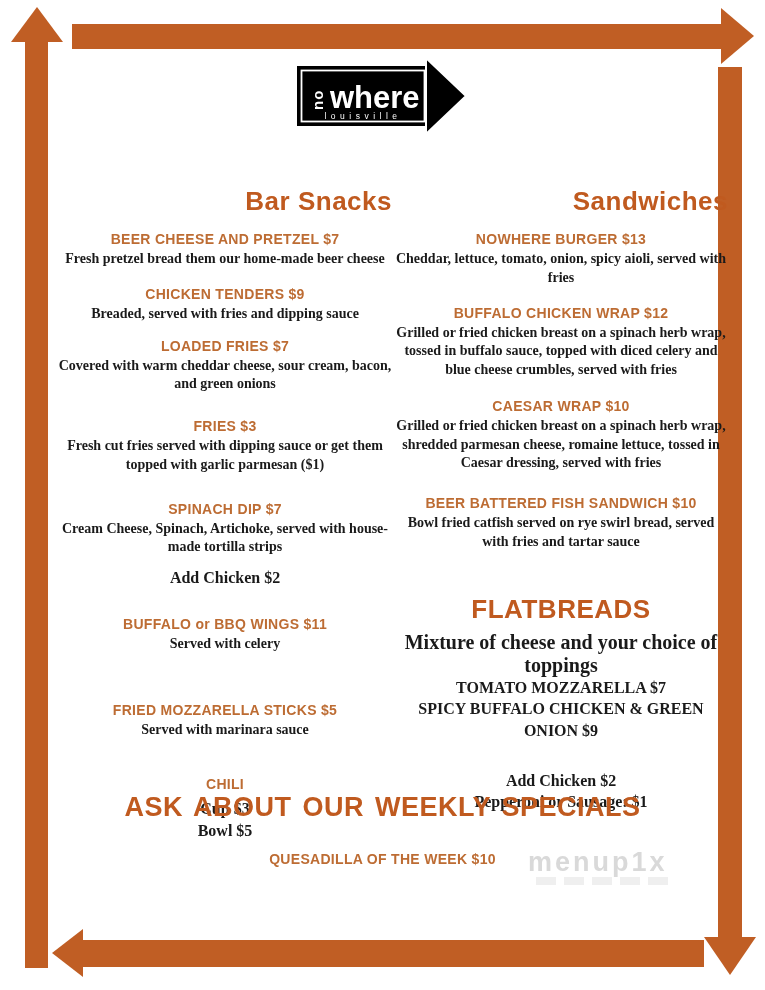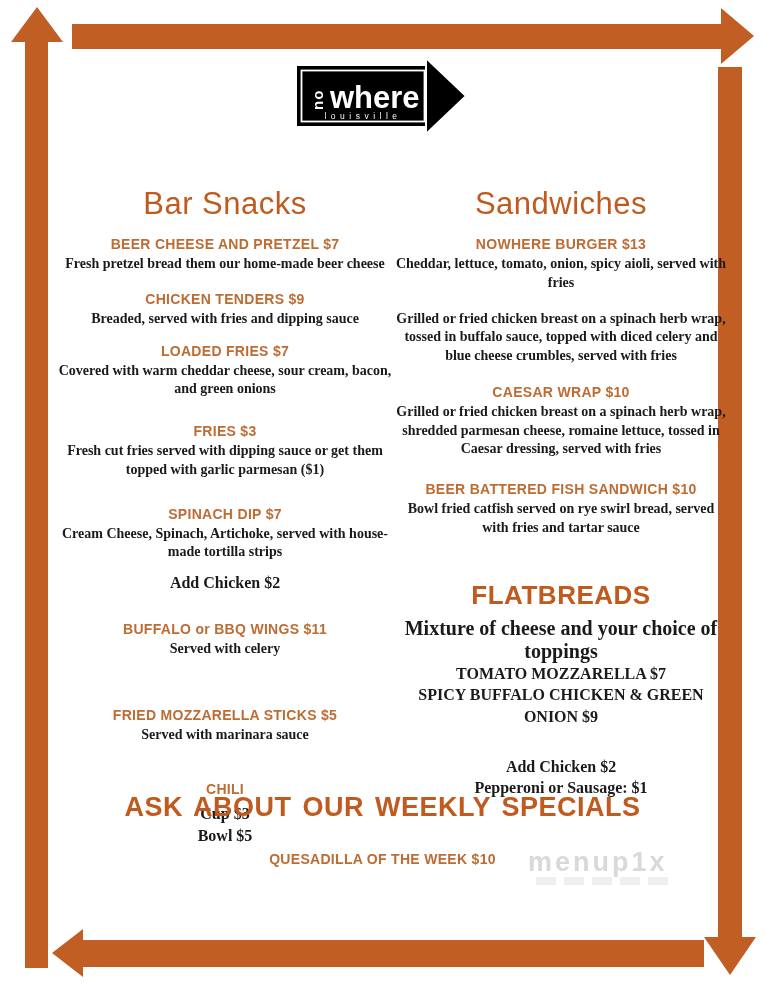--- a/index.html
+++ b/index.html
@@ -22,21 +22,21 @@
   .ah-left{left:52px;top:929px;border-top:24px solid transparent;border-bottom:24px solid transparent;
            border-right:31px solid #c05e24;}
 
   
   .logo{position:absolute;left:297px;top:57px;width:170px;height:78px;}
 
   
   .col{position:absolute;top:186px;width:334px;text-align:center;}
   .col-left{left:58px;}
   .col-right{left:394px;}
-  .section-title{font-size:31px;font-weight:normal;color:#c05a1f;margin:0 0 14px 0;letter-spacing:0.5px;}
+  .section-title{font-size:26px;font-weight:bold;color:#c05a1f;margin:0 0 14px 0;letter-spacing:0.5px;text-align:right;}
   .item{margin-top:16px;}
   .item-title{font-size:14px;font-weight:bold;color:#bd6c33;letter-spacing:0.3px;}
   .item-desc{font-family:"Liberation Serif",serif;font-size:14px;font-weight:bold;color:#1a1a1a;
              line-height:1.34;margin-top:3px;}
   .item-note{font-family:"Liberation Serif",serif;font-size:16px;font-weight:bold;color:#1a1a1a;
              margin-top:11px;line-height:1.25;}
   .sub-title{font-size:26px;font-weight:bold;color:#c05a1f;letter-spacing:0.5px;}
   .sub-intro{font-family:"Liberation Serif",serif;font-size:20px;font-weight:bold;color:#1a1a1a;margin-top:6px;}
   .sub-option{font-family:"Liberation Serif",serif;font-size:16px;font-weight:bold;color:#1a1a1a;line-height:1.35;}
   .sub-note{font-family:"Liberation Serif",serif;font-size:16px;font-weight:bold;color:#1a1a1a;line-height:1.3;}
@@ -125,20 +125,21 @@
 
   <div class="col col-right">
     <h1 class="section-title">Sandwiches</h1>
 
     <div class="item" style="margin-top:6px">
       <div class="item-title">NOWHERE BURGER $13</div>
       <div class="item-desc">Cheddar, lettuce, tomato, onion, spicy aioli, served with fries</div>
     </div>
 
     <div class="item" style="margin-top:17px">
+      <div class="item-title">BUFFALO CHICKEN WRAP $12</div>
       <div class="item-desc">Grilled or fried chicken breast on a spinach herb wrap, tossed in buffalo sauce, topped with diced celery and blue cheese crumbles, served with fries</div>
     </div>
 
     <div class="item" style="margin-top:18px">
       <div class="item-title">CAESAR WRAP $10</div>
       <div class="item-desc">Grilled or fried chicken breast on a spinach herb wrap, shredded parmesan cheese, romaine lettuce, tossed in Caesar dressing, served with fries</div>
     </div>
 
     <div class="item" style="margin-top:22px">
       <div class="item-title">BEER BATTERED FISH SANDWICH $10</div>

